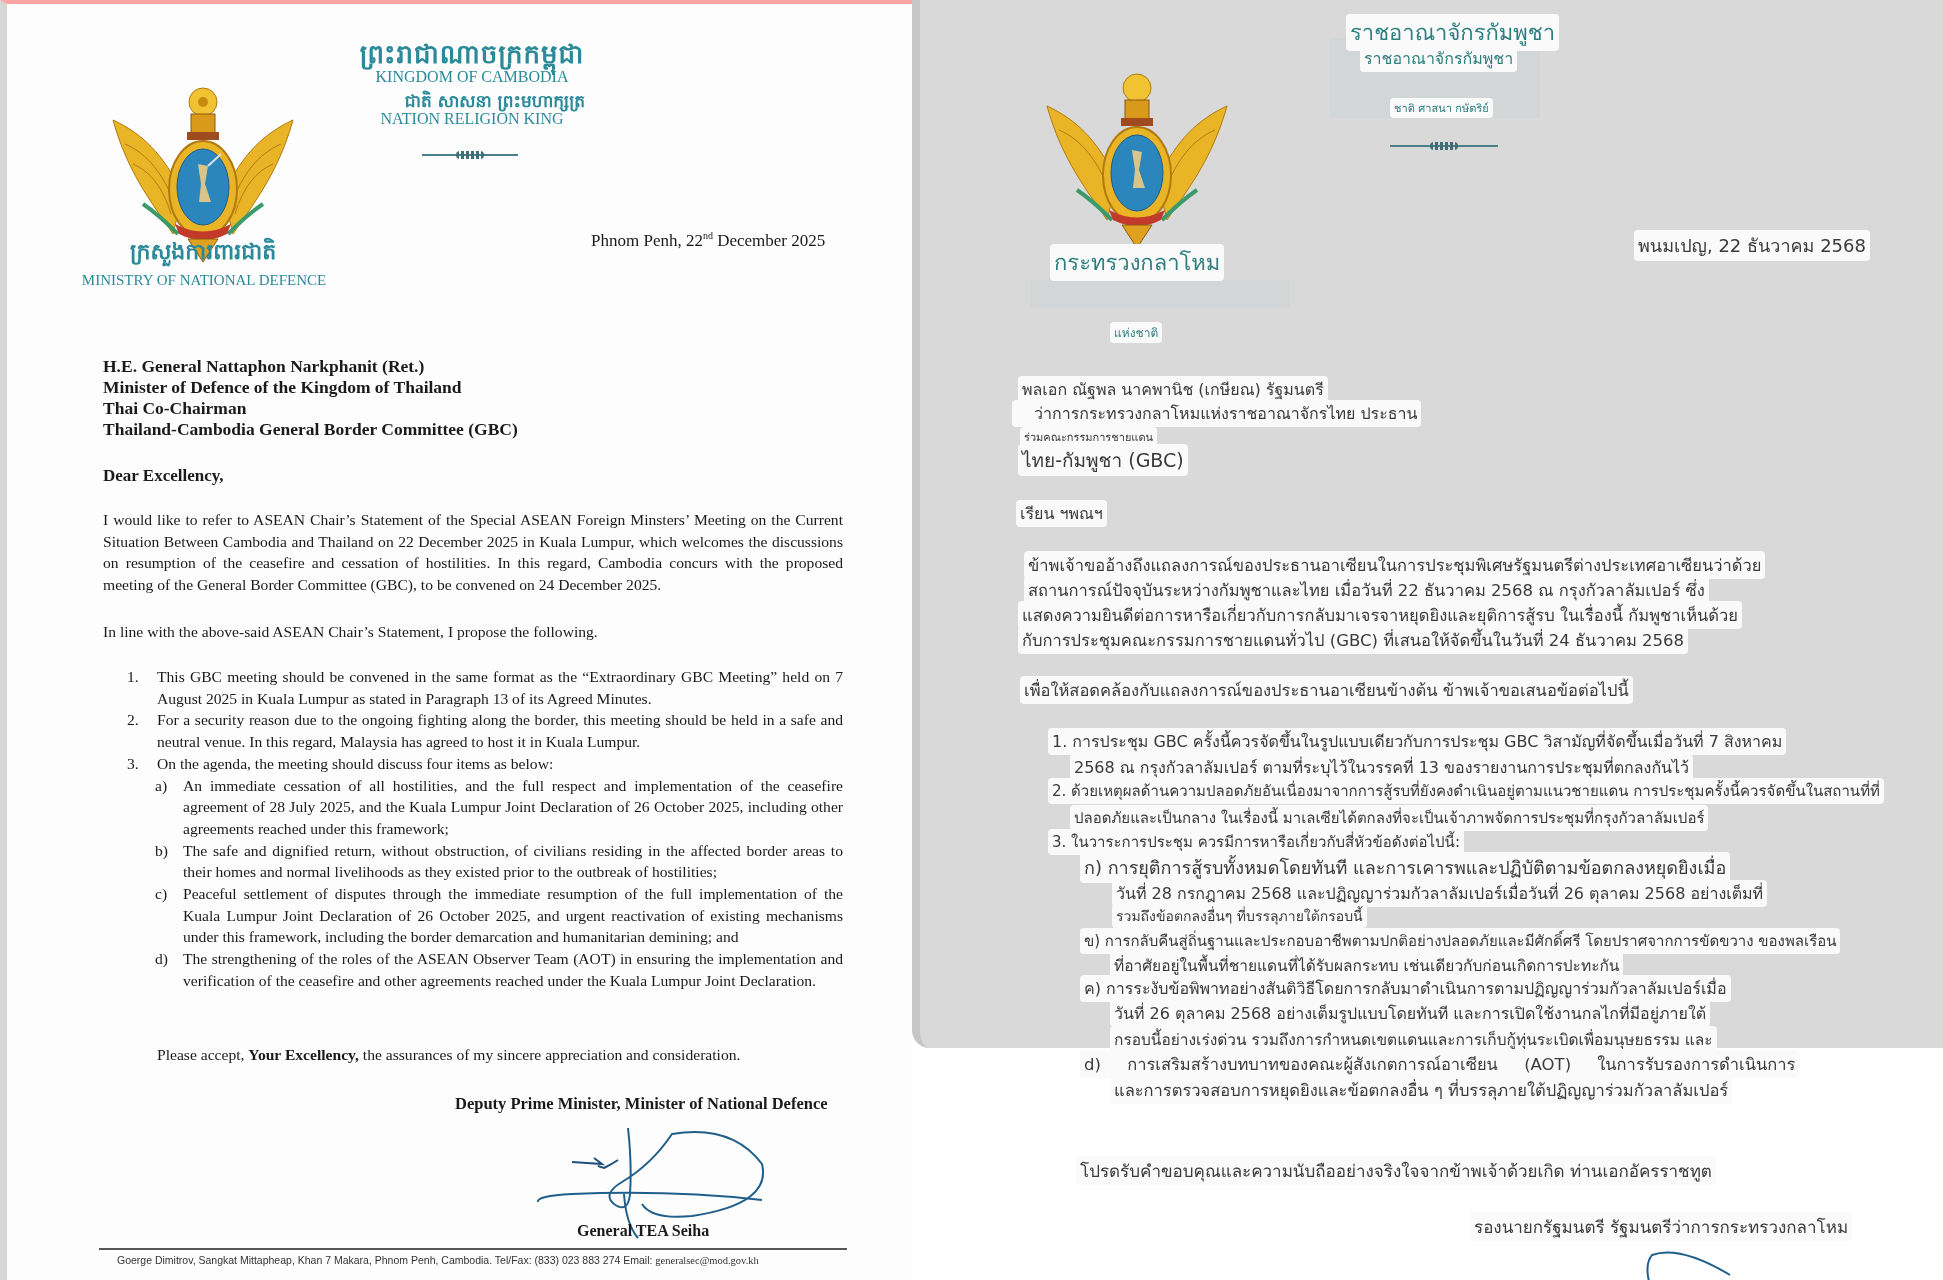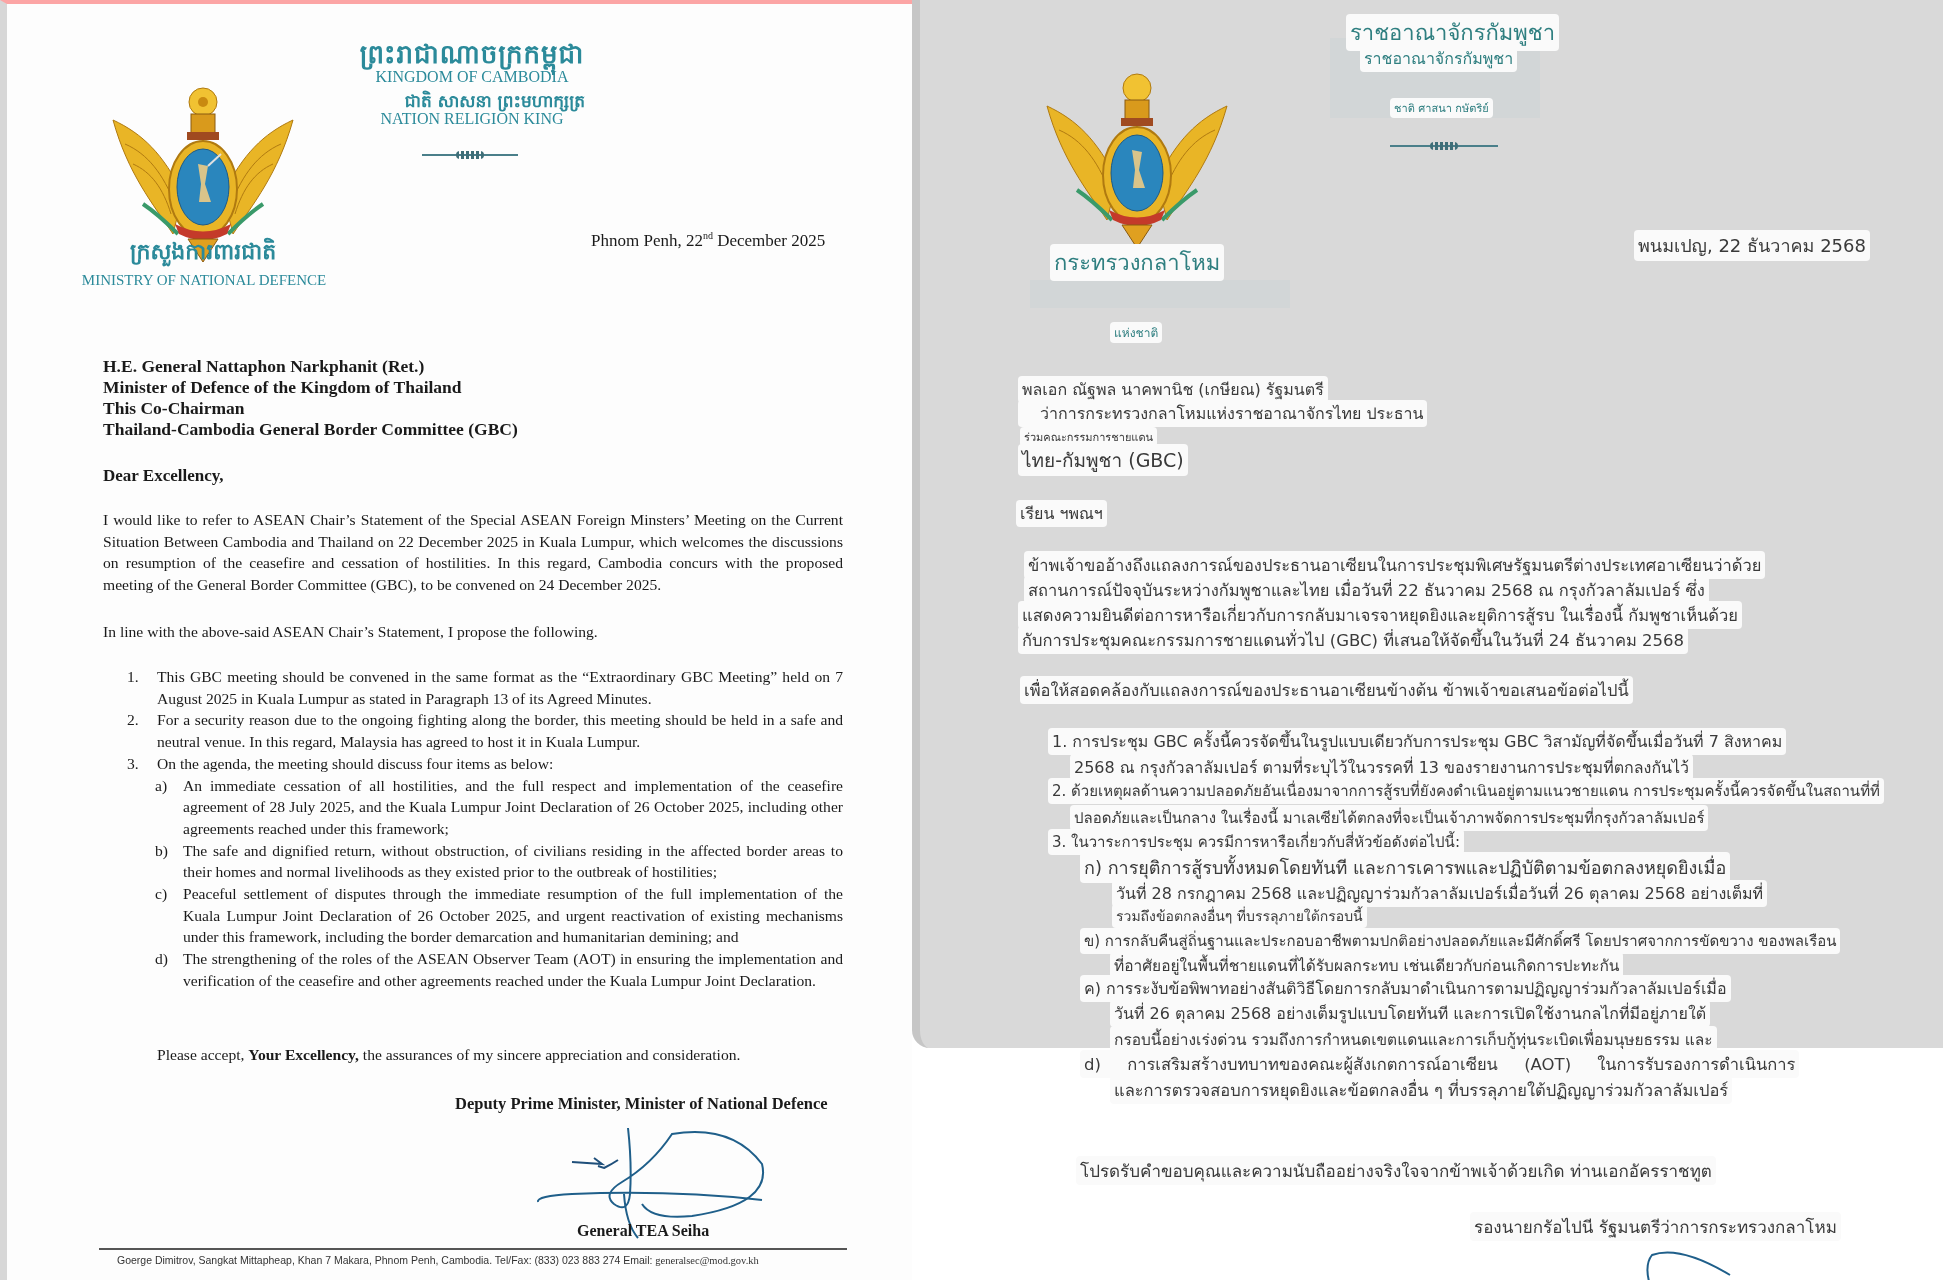--- a/index.html
+++ b/index.html
@@ -84,21 +84,21 @@
   <div class="ministry-kh">ក្រសួងការពារជាតិ</div>
   <div class="ministry-en">MINISTRY OF NATIONAL DEFENCE</div>
 
   <div class="date-en">
     <span>Phnom Penh, 22</span><sup>nd</sup><span> December 2025</span>
   </div>
 
   <div class="addr">
     <div>H.E. General Nattaphon Narkphanit (Ret.)</div>
     <div>Minister of Defence of the Kingdom of Thailand</div>
-    <div>This Co-Chairman</div>
+    <div>Thai Co-Chairman</div>
     <div>Thailand-Cambodia General Border Committee (GBC)</div>
   </div>
 
   <div class="salutation">Dear Excellency,</div>
 
   <div class="para" style="top:505px;">I would like to refer to ASEAN Chair’s Statement of the Special ASEAN Foreign Minsters’ Meeting on the Current Situation Between Cambodia and Thailand on 22 December 2025 in Kuala Lumpur, which welcomes the discussions on resumption of the ceasefire and cessation of hostilities. In this regard, Cambodia concurs with the proposed meeting of the General Border Committee (GBC), to be convened on 24 December 2025.</div>
   <div class="para" style="top:617px;">In line with the above-said ASEAN Chair’s Statement, I propose the following.</div>
 
   <div class="list">
     <div class="li"><span class="num">1.</span><span>This GBC meeting should be convened in the same format as the “Extraordinary GBC Meeting” held on 7 August 2025 in Kuala Lumpur as stated in Paragraph 13 of its Agreed Minutes.</span></div>
@@ -156,21 +156,21 @@
   <div class="tbox teal" style="left:440px;top:45px;font-size:16px;">ราชอาณาจักรกัมพูชา</div>
   <div class="tbox teal" style="left:470px;top:98px;font-size:11px;">ชาติ ศาสนา กษัตริย์</div>
   <div class="divider-orn" style="left:470px;top:145px;width:108px;"></div>
 
   <div class="tbox teal" style="left:130px;top:244px;font-size:22px;">กระทรวงกลาโหม</div>
   <div class="tbox teal" style="left:190px;top:278px;font-size:12px;margin-top:44px;">แห่งชาติ</div>
 
   <div class="tbox" style="left:714px;top:230px;font-size:18px;">พนมเปญ, 22 ธันวาคม 2568</div>
 
   <div class="tbox" style="left:98px;top:376px;font-size:16px;">พลเอก ณัฐพล นาคพานิช (เกษียณ) รัฐมนตรี</div>
-  <div class="tbox" style="left:98px;top:400px;font-size:16px;padding-left:22px;">ว่าการกระทรวงกลาโหมแห่งราชอาณาจักรไทย ประธาน</div>
+  <div class="tbox" style="left:92px;top:400px;font-size:16px;padding-left:22px;">ว่าการกระทรวงกลาโหมแห่งราชอาณาจักรไทย ประธาน</div>
   <div class="tbox" style="left:100px;top:427px;font-size:11px;">ร่วมคณะกรรมการชายแดน</div>
   <div class="tbox" style="left:98px;top:444px;font-size:19px;">ไทย-กัมพูชา (GBC)</div>
 
   <div class="tbox" style="left:96px;top:500px;font-size:16px;">เรียน ฯพณฯ</div>
 
   <div class="tbox" style="left:104px;top:551px;font-size:16.5px;">ข้าพเจ้าขออ้างถึงแถลงการณ์ของประธานอาเซียนในการประชุมพิเศษรัฐมนตรีต่างประเทศอาเซียนว่าด้วย</div>
   <div class="tbox" style="left:104px;top:576px;font-size:16.5px;">สถานการณ์ปัจจุบันระหว่างกัมพูชาและไทย เมื่อวันที่ 22 ธันวาคม 2568 ณ กรุงกัวลาลัมเปอร์ ซึ่ง</div>
   <div class="tbox" style="left:98px;top:601px;font-size:16.5px;">แสดงความยินดีต่อการหารือเกี่ยวกับการกลับมาเจรจาหยุดยิงและยุติการสู้รบ ในเรื่องนี้ กัมพูชาเห็นด้วย</div>
   <div class="tbox" style="left:98px;top:626px;font-size:16.5px;">กับการประชุมคณะกรรมการชายแดนทั่วไป (GBC) ที่เสนอให้จัดขึ้นในวันที่ 24 ธันวาคม 2568</div>
 
@@ -187,18 +187,18 @@
   <div class="tbox" style="left:192px;top:904px;font-size:14px;">รวมถึงข้อตกลงอื่นๆ ที่บรรลุภายใต้กรอบนี้</div>
   <div class="tbox" style="left:160px;top:928px;font-size:15px;">ข) การกลับคืนสู่ถิ่นฐานและประกอบอาชีพตามปกติอย่างปลอดภัยและมีศักดิ์ศรี โดยปราศจากการขัดขวาง ของพลเรือน</div>
   <div class="tbox" style="left:190px;top:952px;font-size:15.5px;">ที่อาศัยอยู่ในพื้นที่ชายแดนที่ได้รับผลกระทบ เช่นเดียวกับก่อนเกิดการปะทะกัน</div>
   <div class="tbox" style="left:160px;top:975px;font-size:16px;">ค) การระงับข้อพิพาทอย่างสันติวิธีโดยการกลับมาดำเนินการตามปฏิญญาร่วมกัวลาลัมเปอร์เมื่อ</div>
   <div class="tbox" style="left:190px;top:1000px;font-size:16px;">วันที่ 26 ตุลาคม 2568 อย่างเต็มรูปแบบโดยทันที และการเปิดใช้งานกลไกที่มีอยู่ภายใต้</div>
   <div class="tbox" style="left:190px;top:1026px;font-size:15.5px;">กรอบนี้อย่างเร่งด่วน รวมถึงการกำหนดเขตแดนและการเก็บกู้ทุ่นระเบิดเพื่อมนุษยธรรม และ</div>
   <div class="tbox" style="left:160px;top:1050px;font-size:16.5px;white-space:pre;">d)     การเสริมสร้างบทบาทของคณะผู้สังเกตการณ์อาเซียน     (AOT)     ในการรับรองการดำเนินการ</div>
   <div class="tbox" style="left:190px;top:1076px;font-size:16.5px;">และการตรวจสอบการหยุดยิงและข้อตกลงอื่น ๆ ที่บรรลุภายใต้ปฏิญญาร่วมกัวลาลัมเปอร์</div>
 
   <div class="tbox" style="left:156px;top:1156px;font-size:17px;">โปรดรับคำขอบคุณและความนับถืออย่างจริงใจจากข้าพเจ้าด้วยเกิด ท่านเอกอัครราชทูต</div>
-  <div class="tbox" style="left:550px;top:1212px;font-size:17px;">รองนายกรัอไปนี รัฐมนตรีว่าการกระทรวงกลาโหม</div>
+  <div class="tbox" style="left:550px;top:1212px;font-size:17px;">รองนายกรัฐมนตรี รัฐมนตรีว่าการกระทรวงกลาโหม</div>
 
   <svg class="abs" style="left:720px;top:1245px;" width="120" height="40" viewBox="0 0 120 40">
     <path d="M10 40 Q4 20 12 10 Q40 0 90 30" stroke="#1f5f8a" stroke-width="2" fill="none"></path>
   </svg>
 </div>
 
 </body></html>

